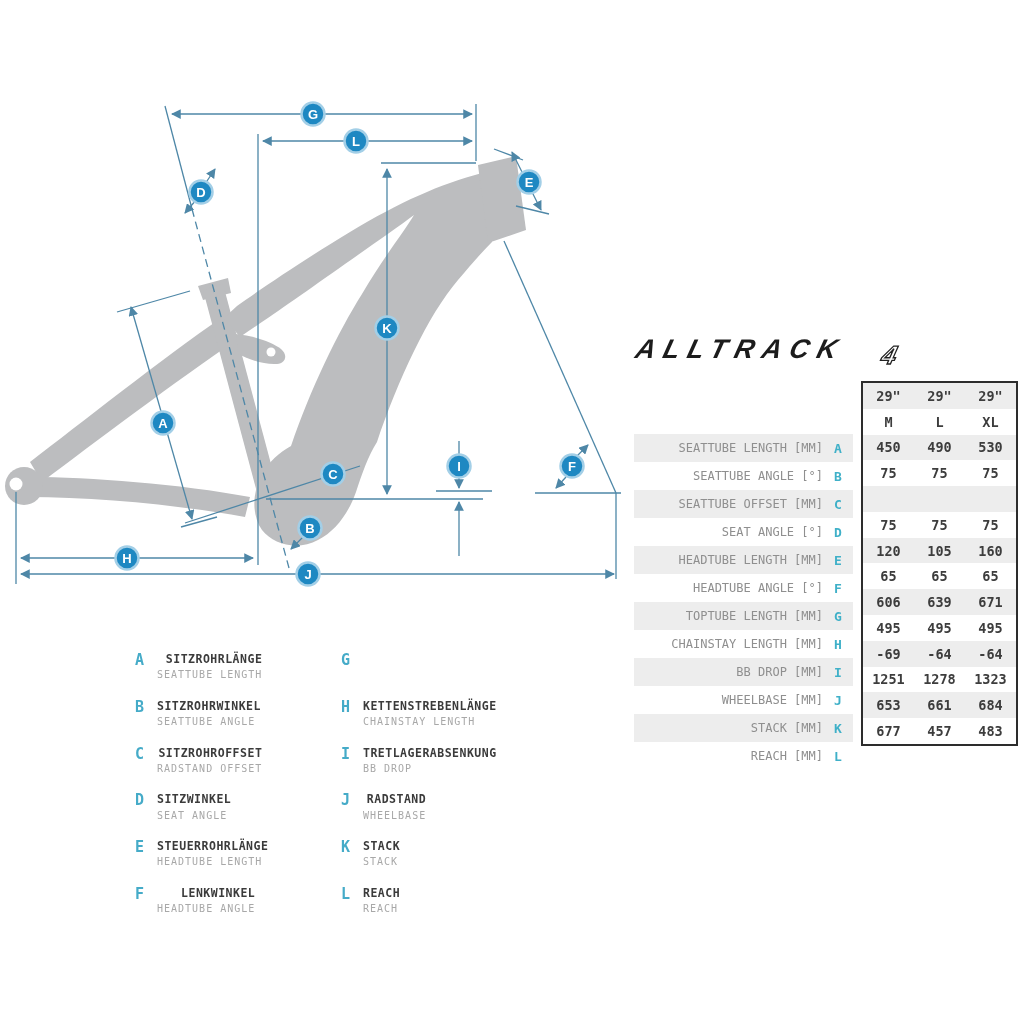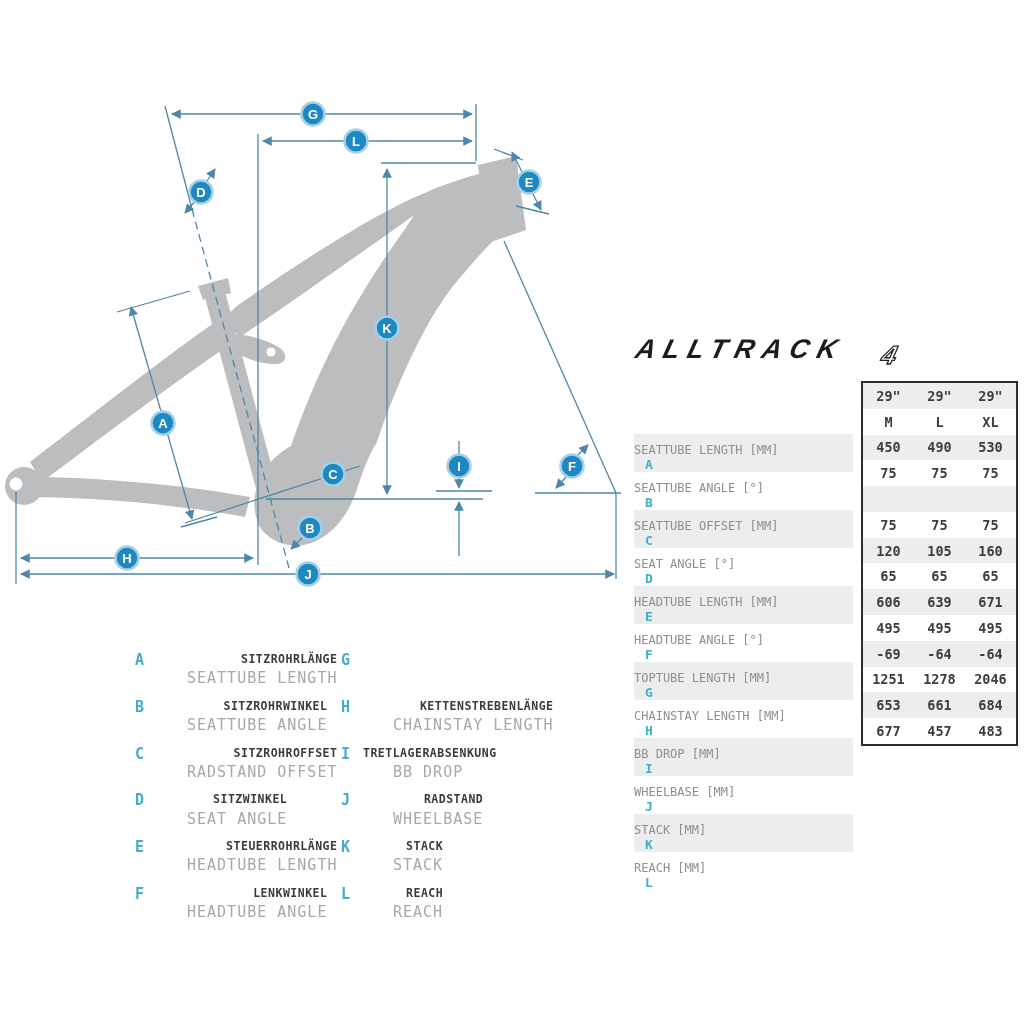--- a/index.html
+++ b/index.html
@@ -8,40 +8,40 @@
   svg{position:absolute;left:0;top:0;}
 
   
   #title-block{position:absolute;left:636px;top:334px;display:flex;align-items:flex-start;gap:30px;}
   #title-name{font-family:"Liberation Sans", sans-serif;font-weight:bold;font-style:italic;
       font-size:27px;letter-spacing:8px;color:#1c1c1c;transform:skewX(-14deg);display:inline-block;}
   .model-num-svg{position:relative;display:inline-block;top:2px;}
 
   
   #geo-table-labels{position:absolute;left:634px;top:434px;width:219px;}
-  .label-row{height:38px;display:flex;justify-content:flex-end;flex-direction:column;}
+  .label-row{height:28px;display:flex;align-items:center;justify-content:flex-end;}
   .label-row.shaded{background:#ededed;}
   .row-label{font-size:12px;color:#8f8f8f;white-space:pre;}
   .row-letter{width:30px;text-align:center;font-weight:bold;font-size:13px;color:#3fb0c8;}
 
   #geo-table-box{position:absolute;left:861px;top:381px;width:153px;height:361px;
       border:2px solid #2d2d2d;background:#fff;}
   .value-row{display:grid;grid-template-columns:1fr 1fr 1fr;height:25.786px;align-items:center;
       text-align:center;font-size:13.5px;font-weight:bold;color:#3d3d3d;}
   .value-row.shaded{background:#ededed;}
 
   
   .legend-col{position:absolute;top:652px;}
   #legend-left{left:135px;width:200px;}
   #legend-right{left:341px;width:280px;}
   .legend-item{height:46.8px;display:flex;align-items:flex-start;}
   .legend-letter{font-weight:bold;font-size:15px;color:#45abc8;width:22px;flex:none;line-height:1.1;}
   .legend-texts{padding-top:1px;}
   .legend-de{font-weight:bold;font-size:11.5px;color:#3b3b3b;letter-spacing:0.5px;line-height:1.15;white-space:pre;text-align:right;}
-  .legend-en{font-size:15px;color:#a8a8a8;letter-spacing:1px;margin-top:3px;white-space:pre;margin-left:30px;}
+  .legend-en{font-size:10px;color:#a8a8a8;letter-spacing:1px;margin-top:3px;white-space:pre;}
 </style>
 </head>
 <body>
 
 <div id="page">
 
   <svg width="1024" height="1024" viewBox="0 0 1024 1024">
     <defs>
       <marker id="arr" viewBox="0 0 10 10" refX="9" refY="5" markerWidth="7.5" markerHeight="7.5" orient="auto-start-reverse">
         <path d="M0,0 L10,5 L0,10 Z" fill="#4e87a7"></path>
@@ -270,21 +270,21 @@
         <span class="value-cell">495</span>
       </div>
       <div class="value-row shaded">
         <span class="value-cell">-69</span>
         <span class="value-cell">-64</span>
         <span class="value-cell">-64</span>
       </div>
       <div class="value-row">
         <span class="value-cell">1251</span>
         <span class="value-cell">1278</span>
-        <span class="value-cell">2046</span>
+        <span class="value-cell">1323</span>
       </div>
       <div class="value-row shaded">
         <span class="value-cell">653</span>
         <span class="value-cell">661</span>
         <span class="value-cell">684</span>
       </div>
       <div class="value-row">
         <span class="value-cell">677</span>
         <span class="value-cell">457</span>
         <span class="value-cell">483</span>

